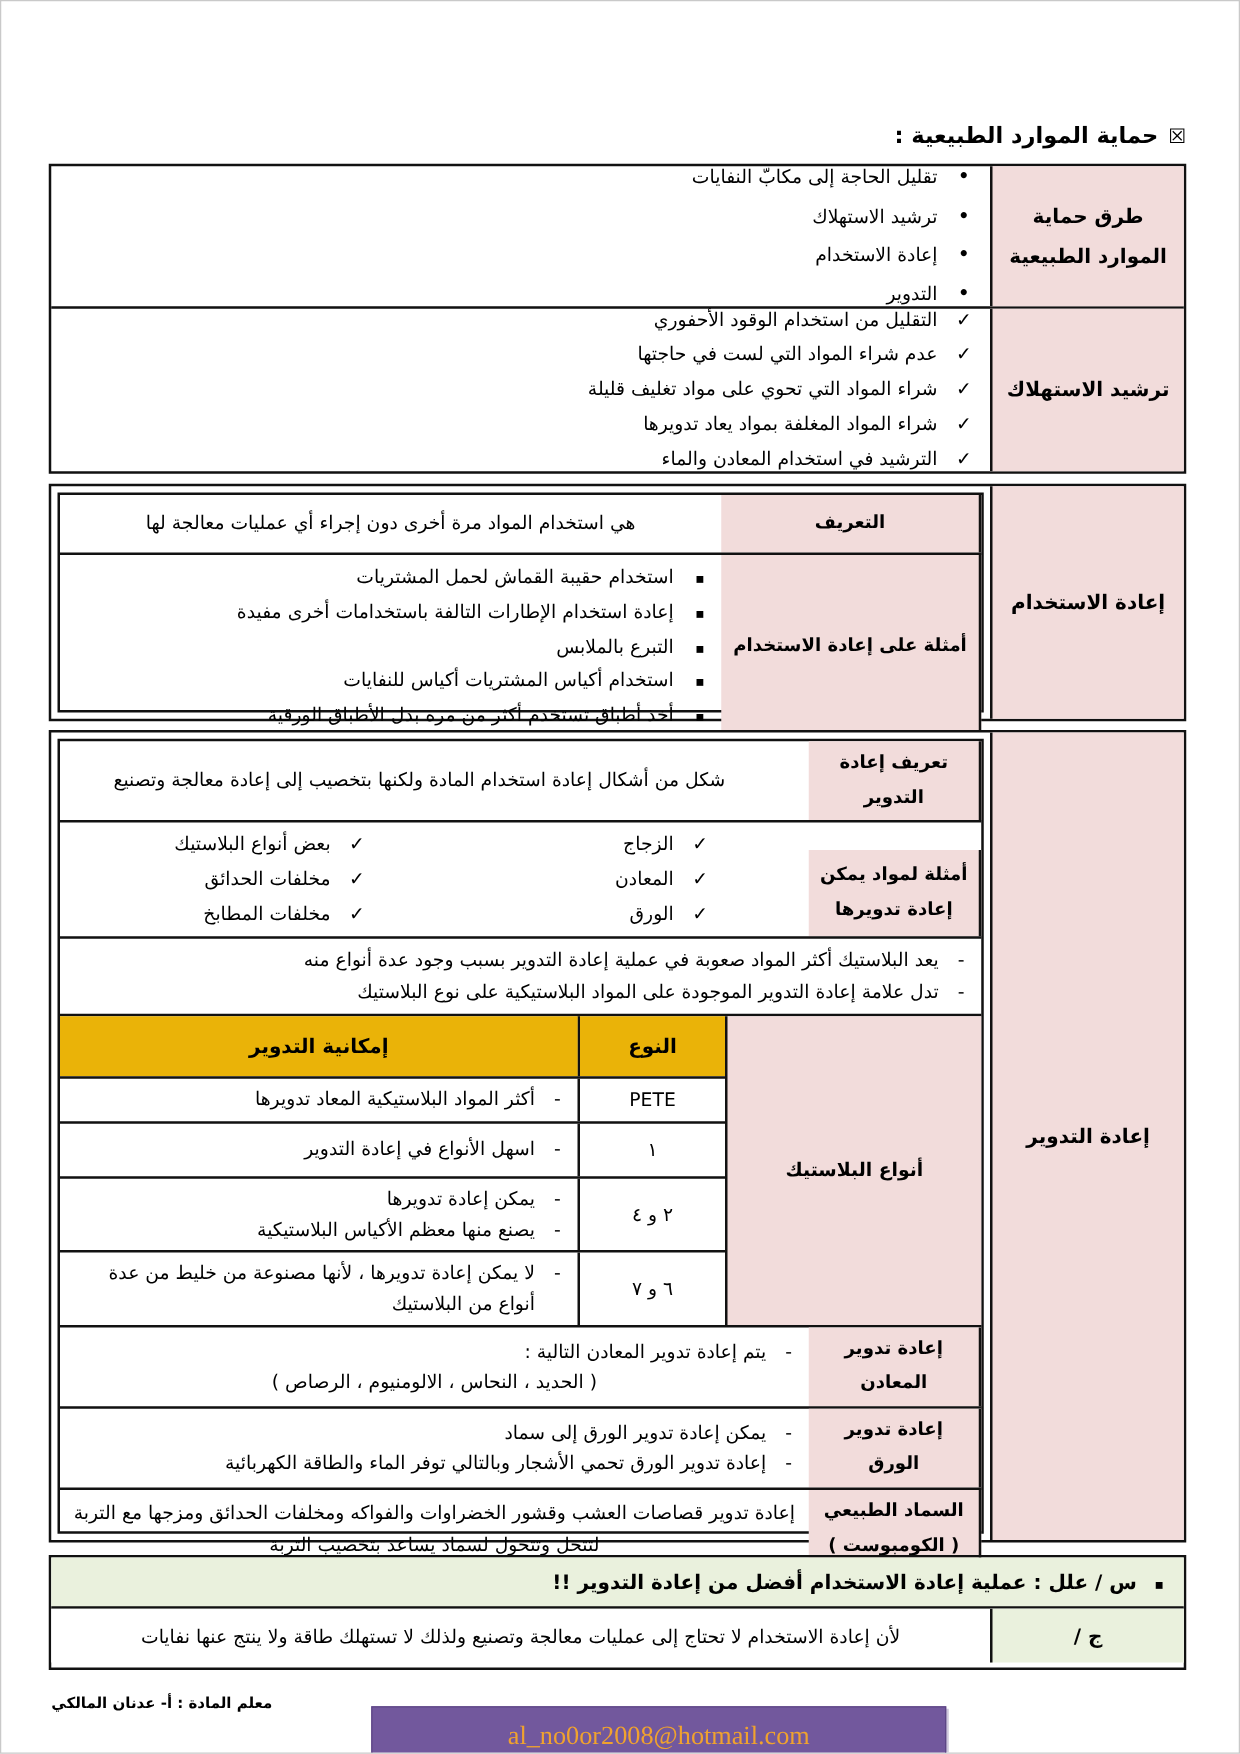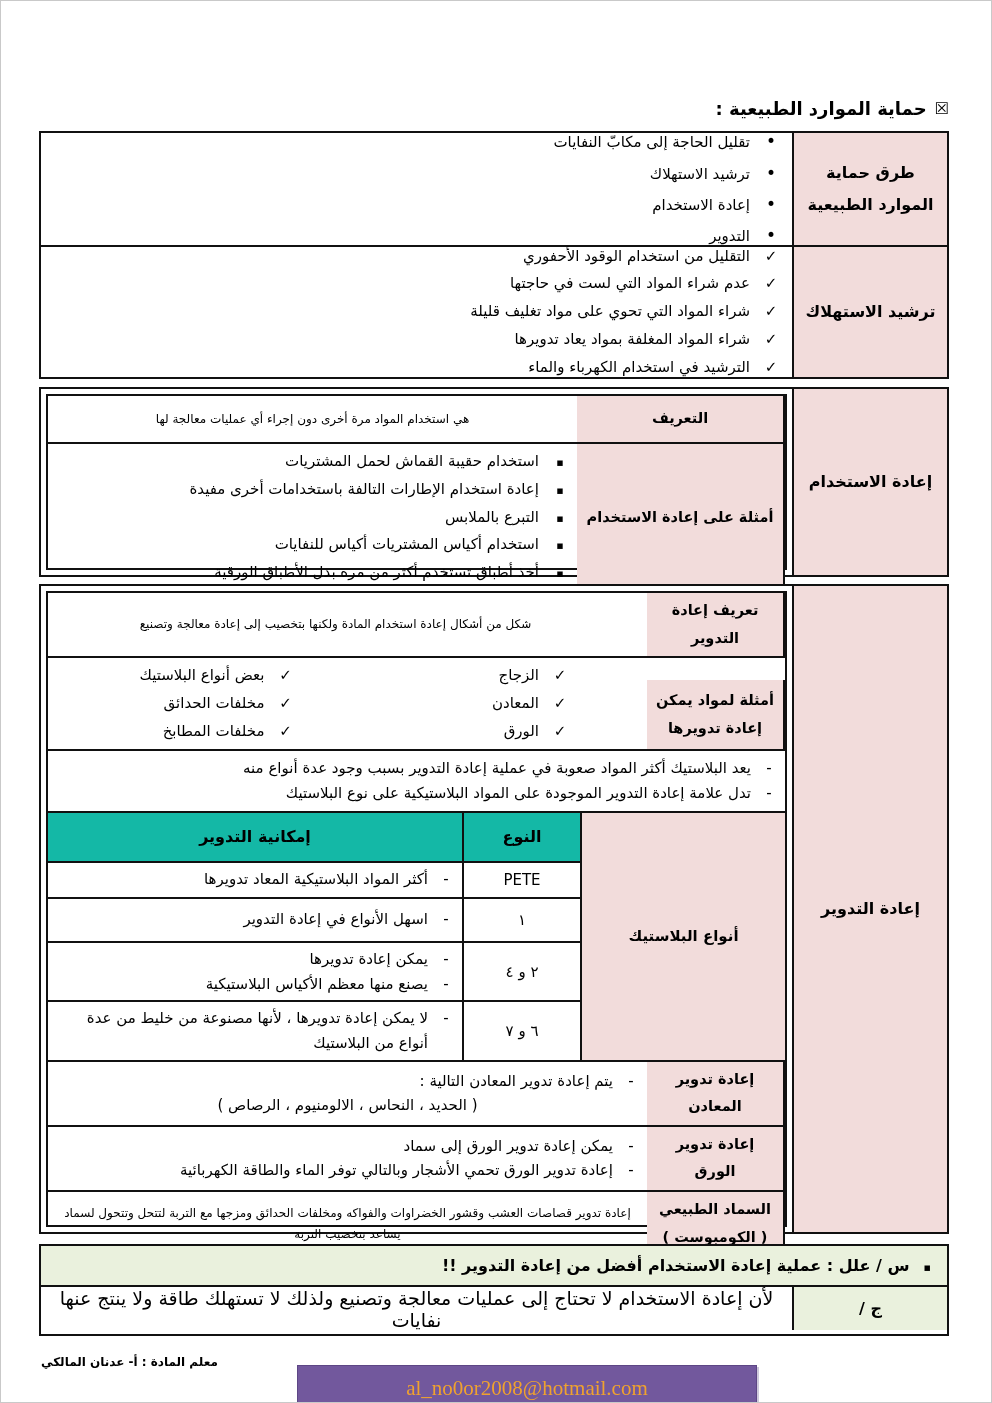--- a/index.html
+++ b/index.html
@@ -46,21 +46,21 @@
   .inner-table { flex: 1; border: 2px solid #111; display: flex; flex-direction: column; }
   .itrow { display: flex; align-items: stretch; }
   .itrow + .itrow { border-top: 2px solid #111; }
   .it-label {
     flex: 0 0 auto; background: #f2dcdb; border-right: 2px solid #111;
     display: flex; flex-direction: column; align-items: center; justify-content: center;
     font-weight: bold; font-size: 14.5px; text-align: center; padding: 4px 6px; line-height: 1.9;
   }
   .it-label { order: -1; } 
   .it-content { flex: 1; padding: 4px 10px; display: flex; flex-direction: column; justify-content: center; }
-  .centered-text { text-align: center; font-size: 12px; line-height: 1.7; }
+  .centered-text { text-align: center; font-size: 15px; line-height: 1.7; }
 
   
   .two-col { display: flex; }
   .two-col .col { flex: 1; display: flex; flex-direction: column; justify-content: center; }
   .two-col .col.right { padding-right: 70px; }
   .two-col .col.left { padding-right: 40px; }
 
   
   .dnote { display: flex; gap: 12px; font-size: 15px; line-height: 1.65; align-items: baseline; }
   .dnote .mk { flex: 0 0 12px; text-align: center; }
@@ -76,37 +76,37 @@
     display: flex; align-items: center; justify-content: center;
     font-weight: bold; font-size: 15px;
   }
   .pt-grid { flex: 1; display: flex; flex-direction: column; }
   .pt-row { display: flex; align-items: stretch; }
   .pt-row + .pt-row { border-top: 2px solid #111; }
   .pt-type {
     flex: 0 0 118px; border-left: 2px solid #111; display: flex; align-items: center; justify-content: center;
     font-size: 15px; padding: 3px;
   }
-  .pt-head .pt-type, .pt-head .pt-desc { background: #14b8a6; font-weight: bold; font-size: 16px; }
+  .pt-head .pt-type, .pt-head .pt-desc { background: #eab308; font-weight: bold; font-size: 16px; }
   .pt-desc { flex: 1; padding: 4px 10px; display: flex; flex-direction: column; justify-content: center; }
   .pt-head .pt-desc { align-items: center; }
 
   
   .qa-block { position: absolute; left: 38px; right: 42px; border: 2px solid #111; }
   .q-row {
     background: #eaf1dd; border-bottom: 2px solid #111; padding: 10px 16px;
     display: flex; gap: 14px; align-items: baseline; font-weight: bold; font-size: 16px;
   }
   .a-row { display: flex; align-items: stretch; background: #fff; }
   .a-label {
     flex: 0 0 155px; background: #eaf1dd; border-left: 2px solid #111;
     display: flex; align-items: center; justify-content: center; font-weight: bold; font-size: 16px;
   }
   .a-label { order: -1; }
-  .a-text { flex: 1; display: flex; align-items: center; justify-content: center; font-size: 19px; padding: 8px 12px; text-align: center; }
+  .a-text { flex: 1; display: flex; align-items: center; justify-content: center; font-size: 15px; padding: 8px 12px; text-align: center; }
 
   
   .footer { position: absolute; left: 0; right: 4px; top: 1338px; height: 55px; }
   .teacher { position: absolute; left: 40px; top: 16px; font-size: 12px; font-weight: bold; direction: rtl; }
   .email-banner {
     position: absolute; left: 296px; top: 2px; width: 460px; height: 47px;
     background: #72589d; border: 1px solid #5d4685; box-shadow: 2px 2px 0 #cfc8dc;
     display: flex; align-items: center; justify-content: center; margin-top: 24px;
   }
   .email-banner .email {
@@ -173,21 +173,21 @@
           <div class="bitem">
               <span class="mk mk-chk">✓</span>
               <span>شراء المواد التي تحوي على مواد تغليف قليلة</span>
             </div>
           <div class="bitem">
               <span class="mk mk-chk">✓</span>
               <span>شراء المواد المغلفة بمواد يعاد تدويرها</span>
             </div>
           <div class="bitem">
               <span class="mk mk-chk">✓</span>
-              <span>الترشيد في استخدام الكهرباء والماء</span>
+              <span>الترشيد في استخدام المعادن والماء</span>
             </div>
         </div>
       </div>
     </div>
   </div>
 
   <div class="section srow" id="sec-reuse">
     <div class="side-label">إعادة الاستخدام</div>
     <div class="inset-wrap">
       <div class="inner-table">

